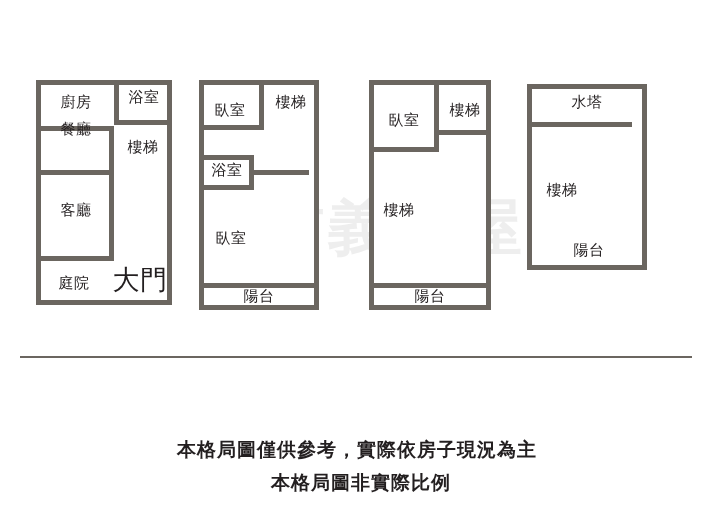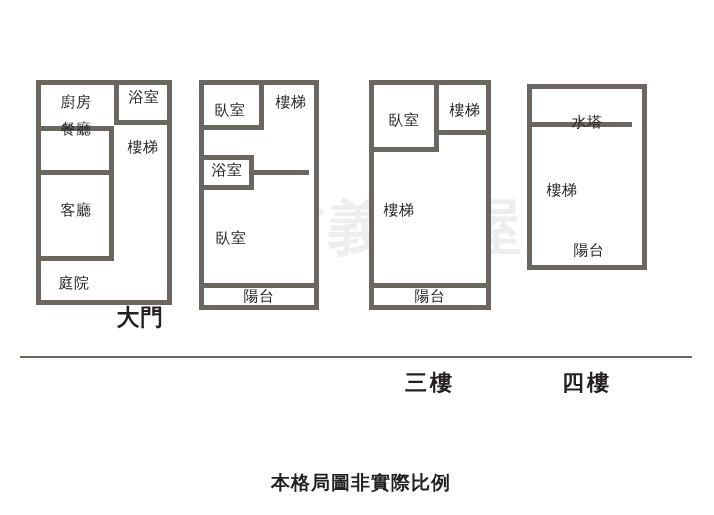--- a/index.html
+++ b/index.html
@@ -35,23 +35,22 @@
   .rlabel {
     position: absolute;
     font-size: 15px;
     line-height: 1;
     color: #231f20;
     white-space: nowrap;
     text-align: center;
     letter-spacing: 0.5px;
   }
   .rlabel.big {
-    font-size: 23px;
-    font-weight: 700;
-    margin-top: 40px;
+    font-size: 27px;
+    font-weight: 400;
   }
   .floorlabel {
     position: absolute;
     font-size: 22px;
     font-weight: 700;
     letter-spacing: 3px;
     color: #231f20;
     white-space: nowrap;
     text-align: center;
   }
@@ -127,24 +126,23 @@
   <div class="wall" style="left:369px; top:283px; width:122px; height:5px;"></div>
 
   <div class="rlabel" style="left:379px; top:113px; width:50px;">臥室</div>
   <div class="rlabel" style="left:440px; top:103px; width:50px;">樓梯</div>
   <div class="rlabel" style="left:374px; top:203px; width:50px;">樓梯</div>
   <div class="rlabel" style="left:405px; top:289px; width:50px;">陽台</div>
 
   <div class="plan" style="left:527px; top:84px; width:120px; height:186px;"></div>
   <div class="wall" style="left:527px; top:122px; width:105px; height:5px;"></div>
 
-  <div class="rlabel" style="left:562px; top:95px; width:50px;margin-top:20px;">水塔</div>
+  <div class="rlabel" style="left:562px; top:95px; width:50px;">水塔</div>
   <div class="rlabel" style="left:537px; top:183px; width:50px;">樓梯</div>
   <div class="rlabel" style="left:564px; top:243px; width:50px;">陽台</div>
 
   <div class="underline" style="left:20px; top:356px; width:672px;"></div>
 
-  <div class="floorlabel" style="left:380px; top:368px; width:100px;">三樓</div>
-  <div class="floorlabel" style="left:537px; top:368px; width:100px;">四樓</div>
 
+  <div class="note" style="left:0; top:437px;">本格局圖僅供參考，實際依房子現況為主</div>
   <div class="note" style="left:4px; top:470px;text-align:center;">本格局圖非實際比例</div>
 
 </div>
 
 </body></html>

